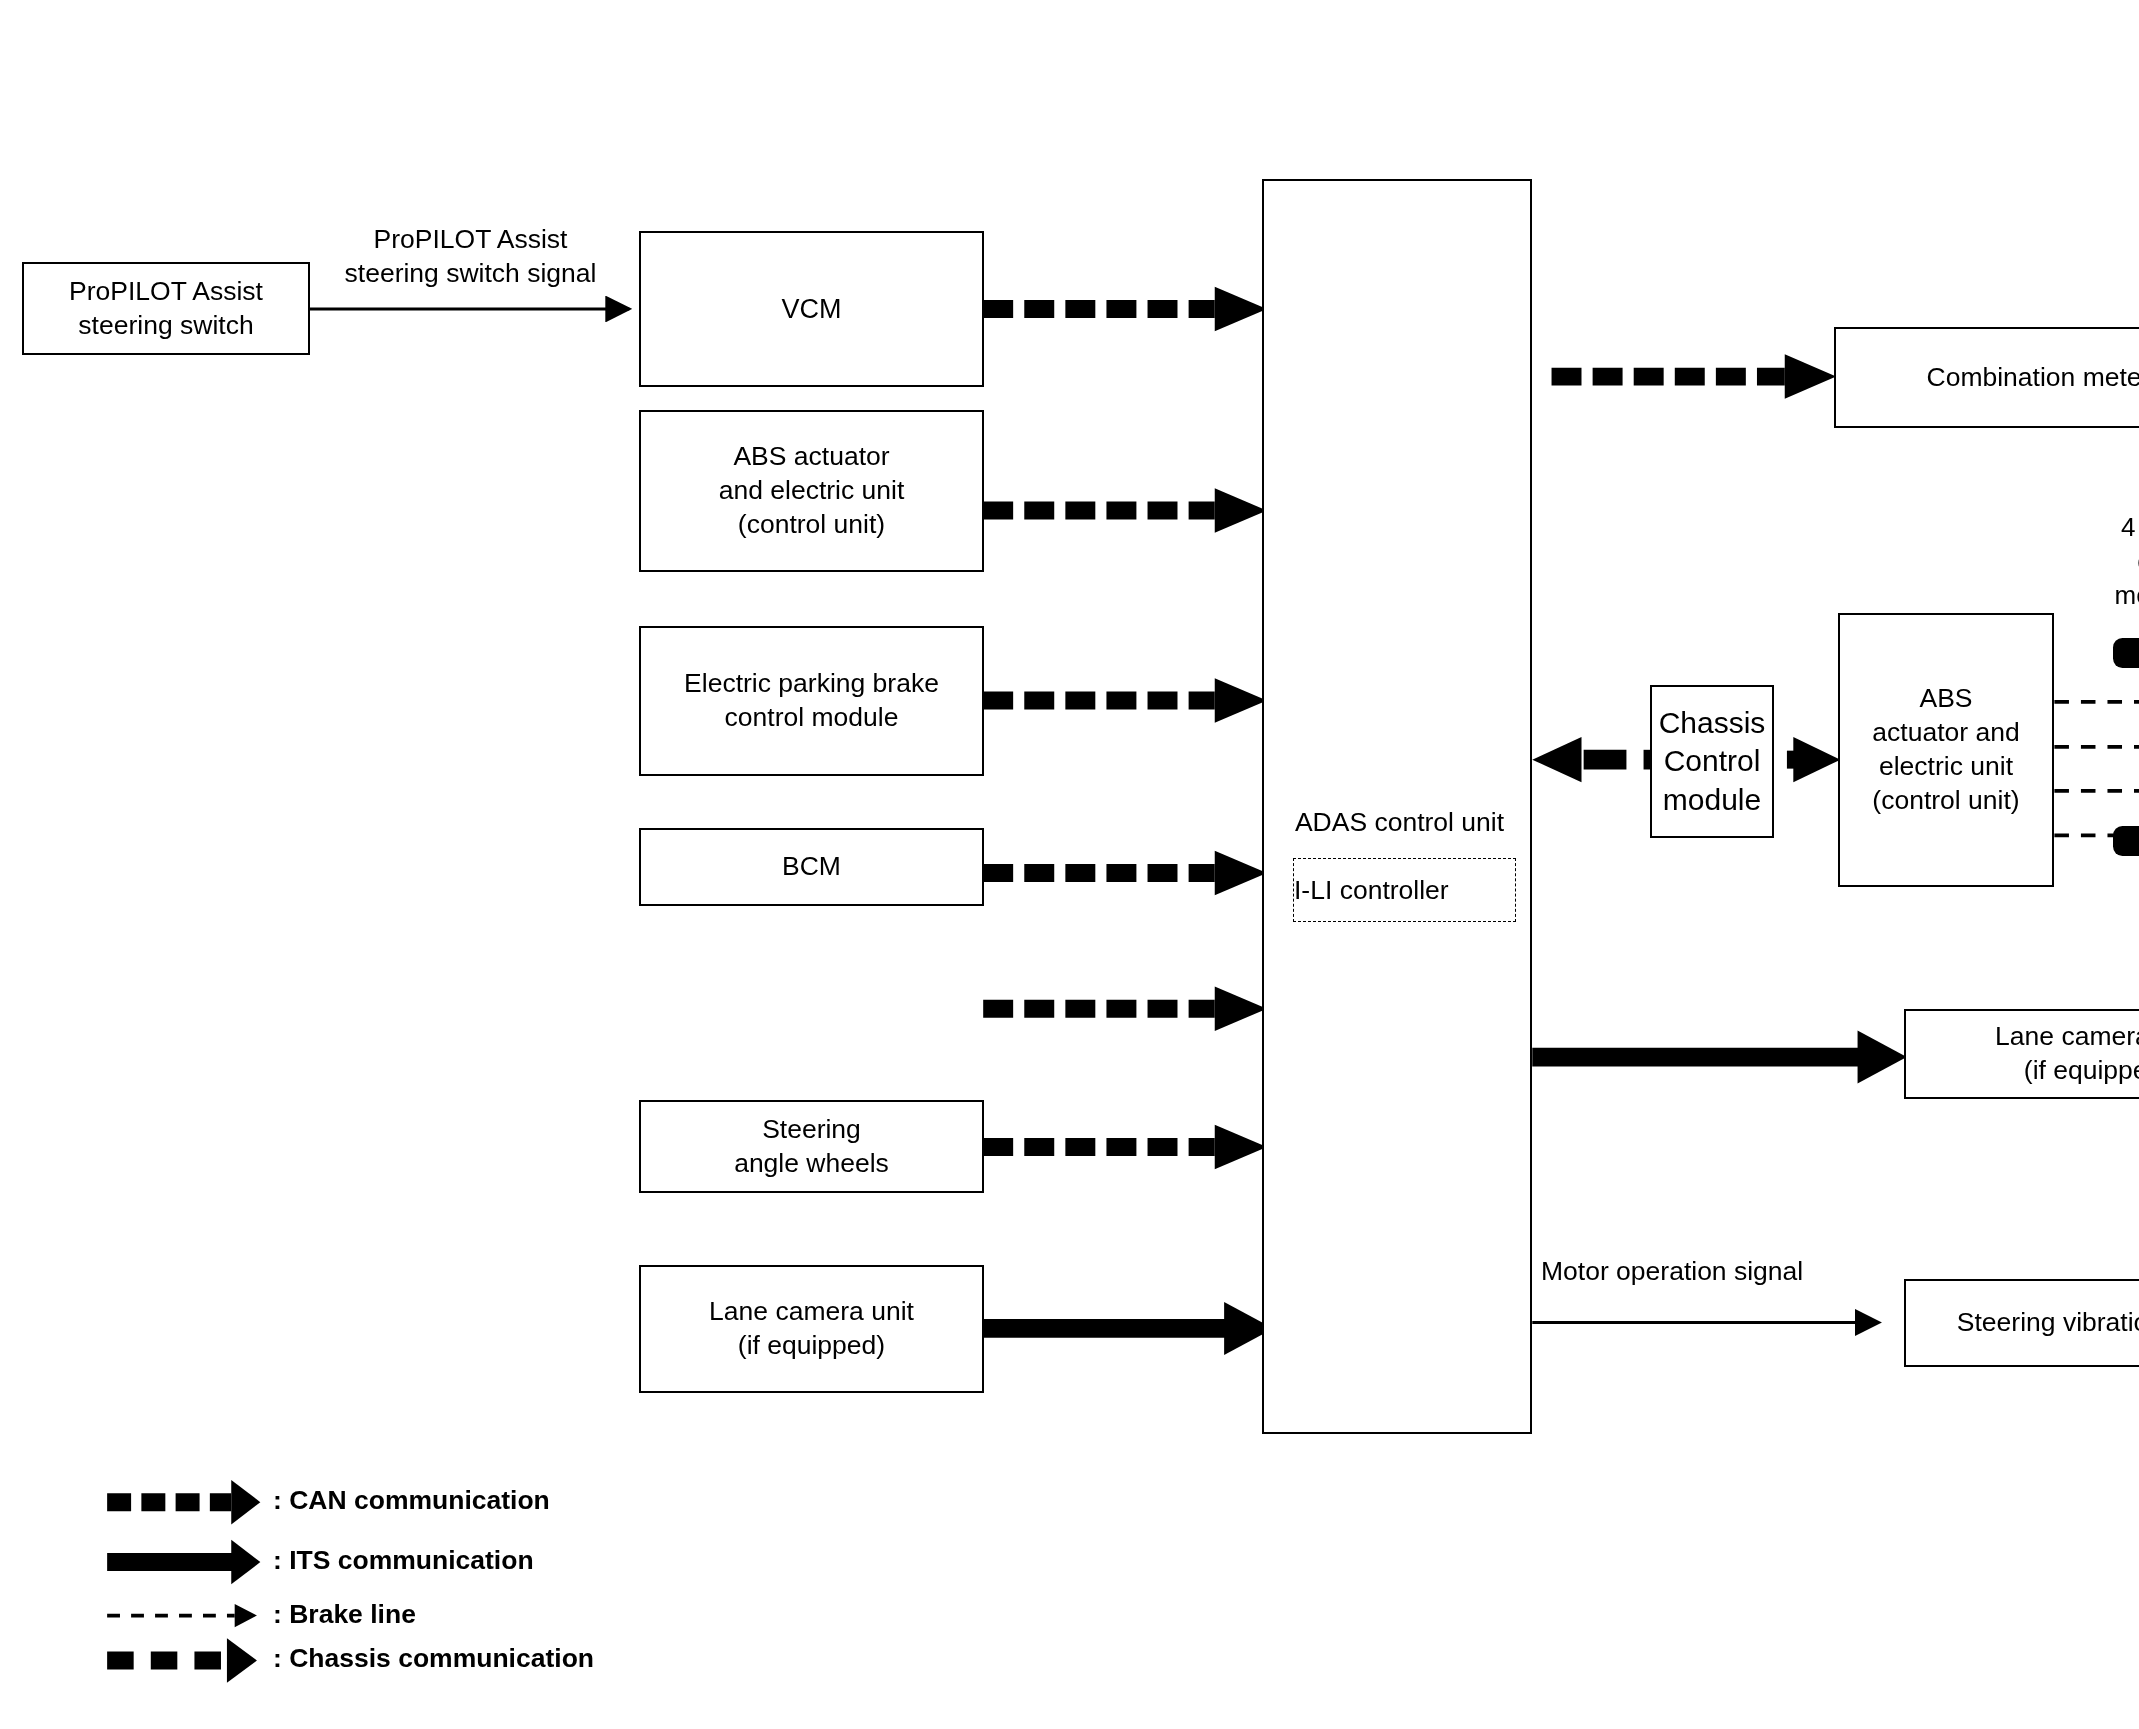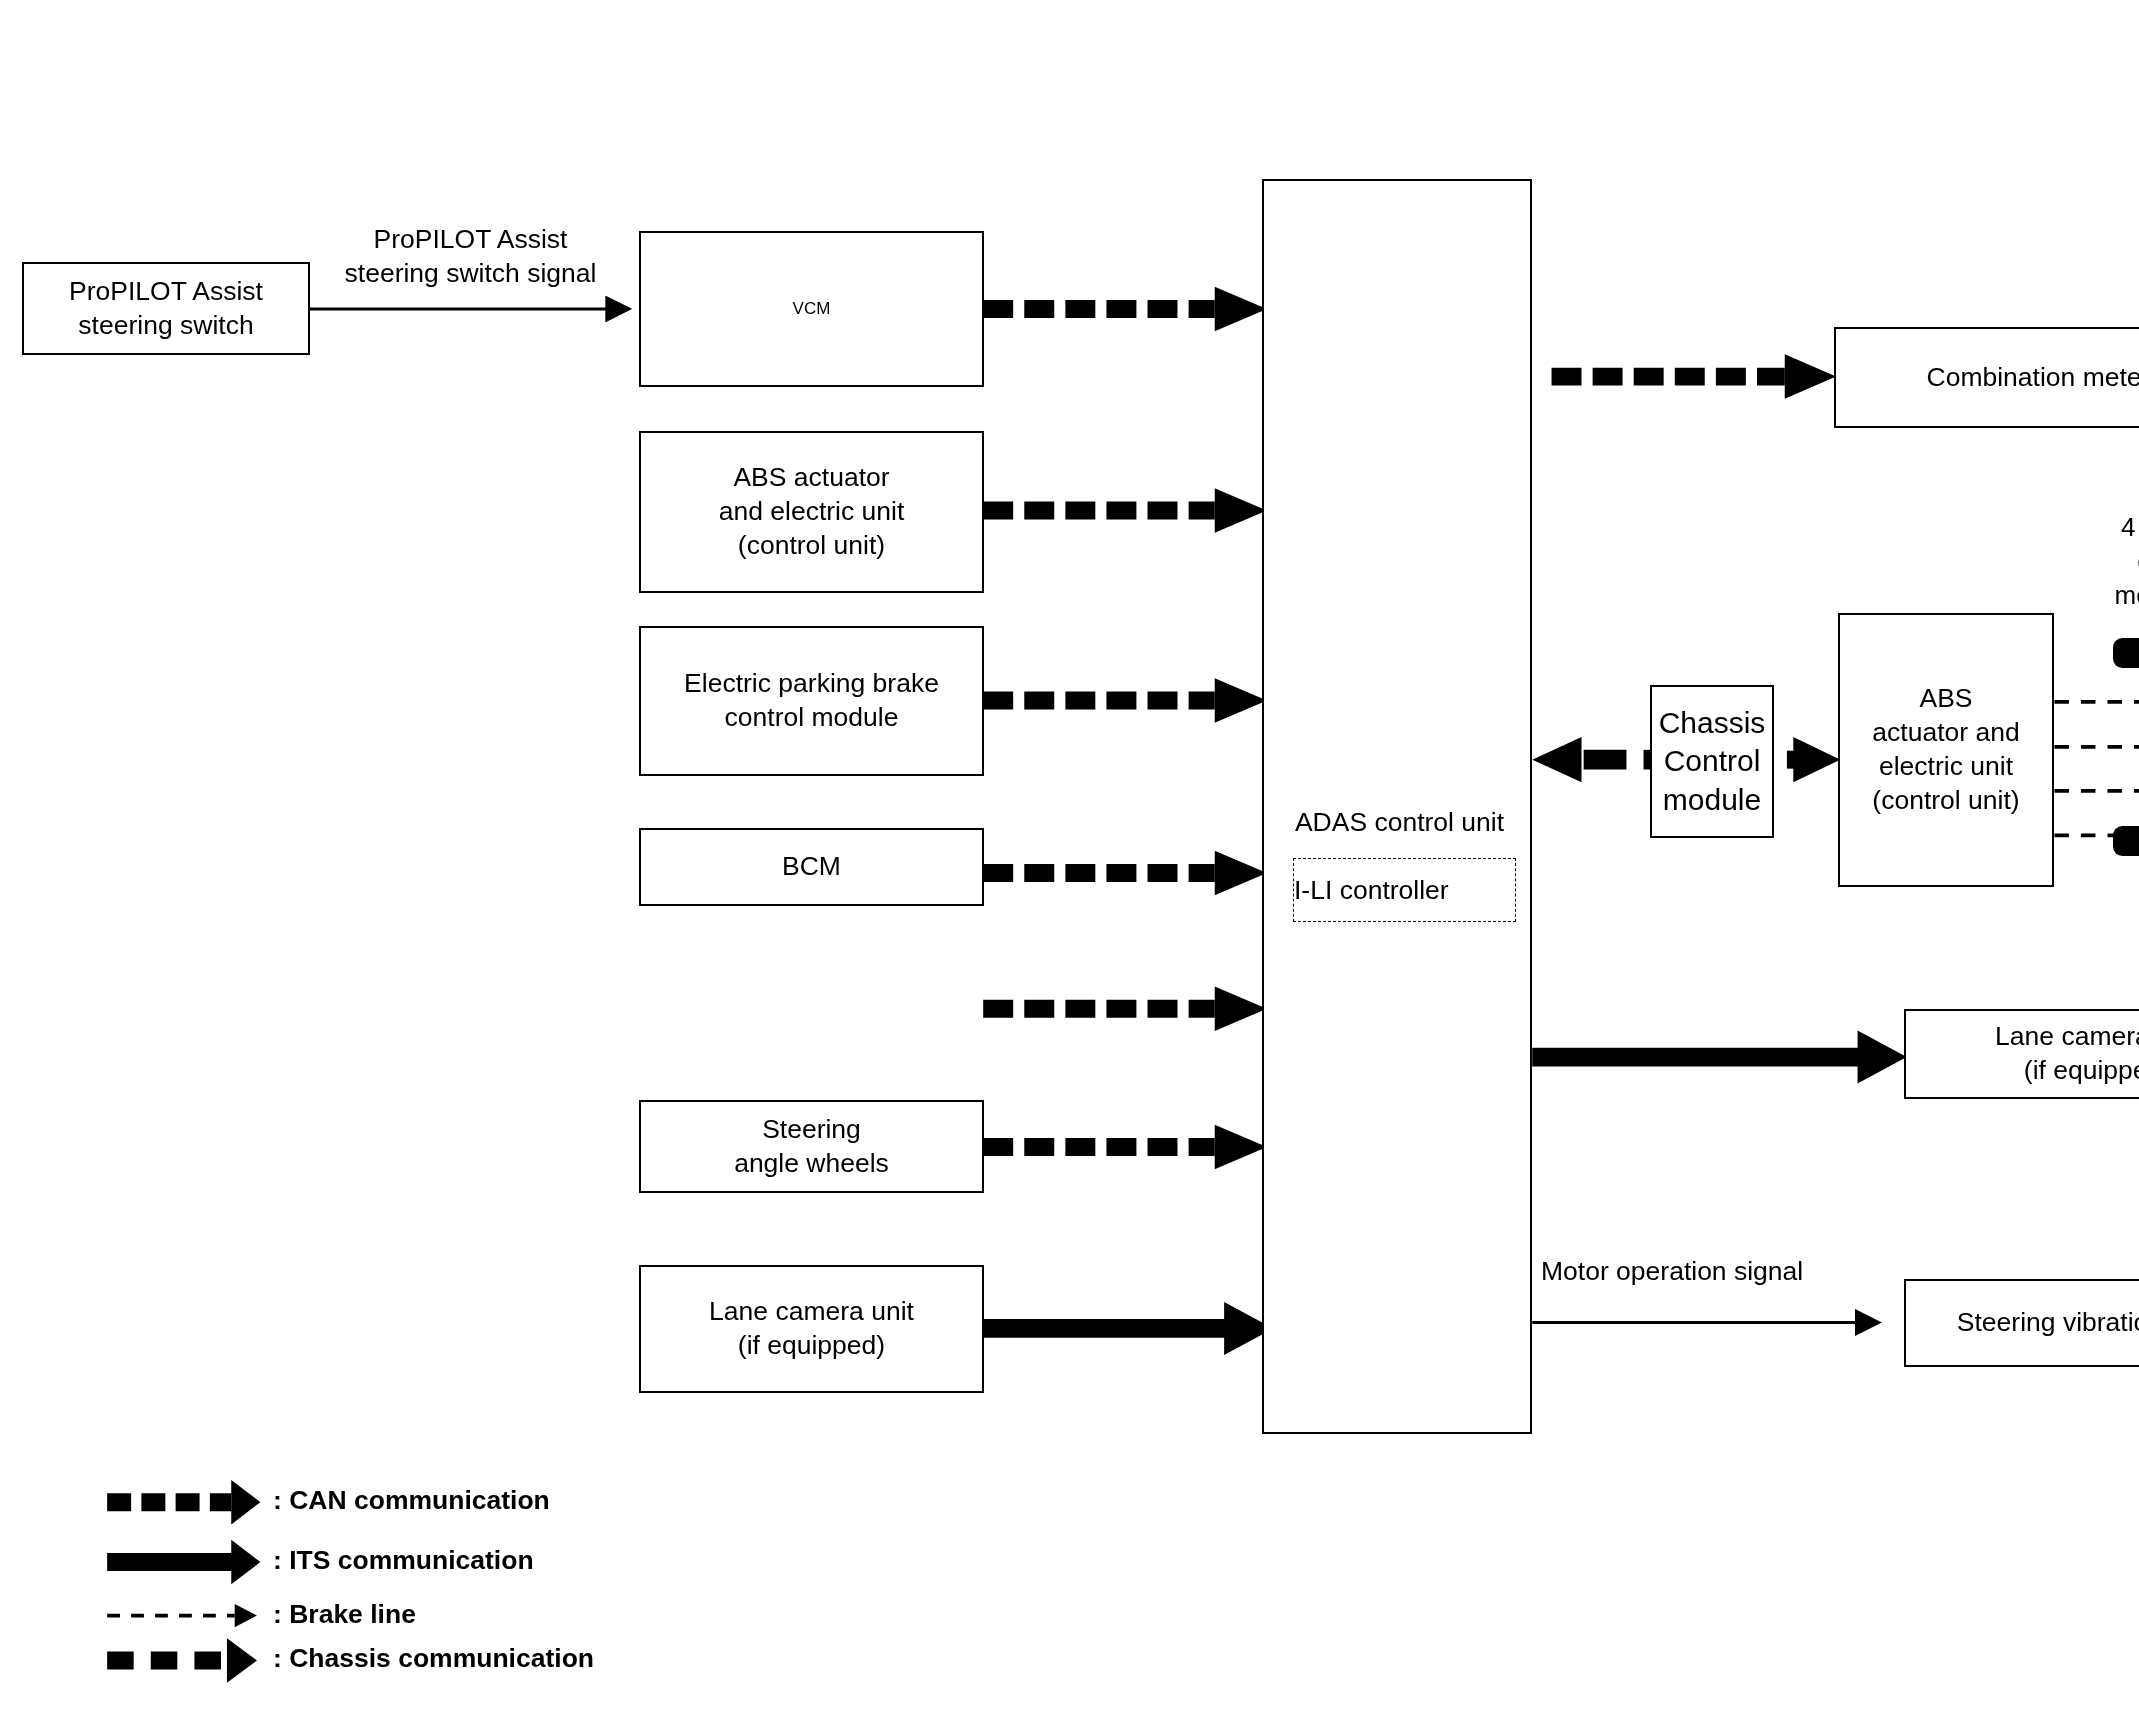--- a/index.html
+++ b/index.html
@@ -12,21 +12,21 @@
   .node span{display:block;padding:0 4.3px;white-space:pre-line;}
   .adasbox{position:absolute;box-sizing:border-box;border:2.6px solid #000;background:#fff;}
   .inner-dashed{position:absolute;box-sizing:border-box;border:1.7px dashed #000;background:#fff;
         display:flex;align-items:center;text-align:center;color:#000;}
   .floatlabel{position:absolute;color:#000;text-align:center;line-height:1.3;white-space:pre-line;}
   .wheel{position:absolute;background:#000;border-radius:9.4px;}
   .legend-label{position:absolute;color:#000;white-space:pre;font-weight:bold;}
   .f58{font-size:30px;}
   .f60{font-size:26px;}
   .f62{font-size:26.5px;}
-  .f64{font-size:17px;}
+  .f64{font-size:27px;}
 </style>
 </head>
 <body>
 
 <div id="stage">
 
   <svg id="svgroot" viewBox="0 0 5467 4040">
     <defs>
       <marker id="thinArrow" markerWidth="9" markerHeight="9" refX="8" refY="4.5" orient="auto" markerUnits="strokeWidth">
         <path d="M0,0 L9,4.5 L0,9 z" fill="#000"></path>
@@ -129,21 +129,21 @@
 
   <div class="node f62" style="left:22px;top:262px;width:288px;height:93px;">
     <span>ProPILOT Assist
 steering switch</span>
   </div>
 
   <div class="node f64" style="left:639px;top:231px;width:345px;height:156px;">
     <span>VCM</span>
   </div>
 
-  <div class="node f62" style="left:639px;top:431px;width:345px;height:162px;">
+  <div class="node f62" style="left:639px;top:410px;width:345px;height:162px;">
     <span>ABS actuator
 and electric unit
 (control unit)</span>
   </div>
 
   <div class="node f62" style="left:639px;top:626px;width:345px;height:150px;align-items:center;">
     <span>Electric parking brake
 control module</span>
   </div>
 

